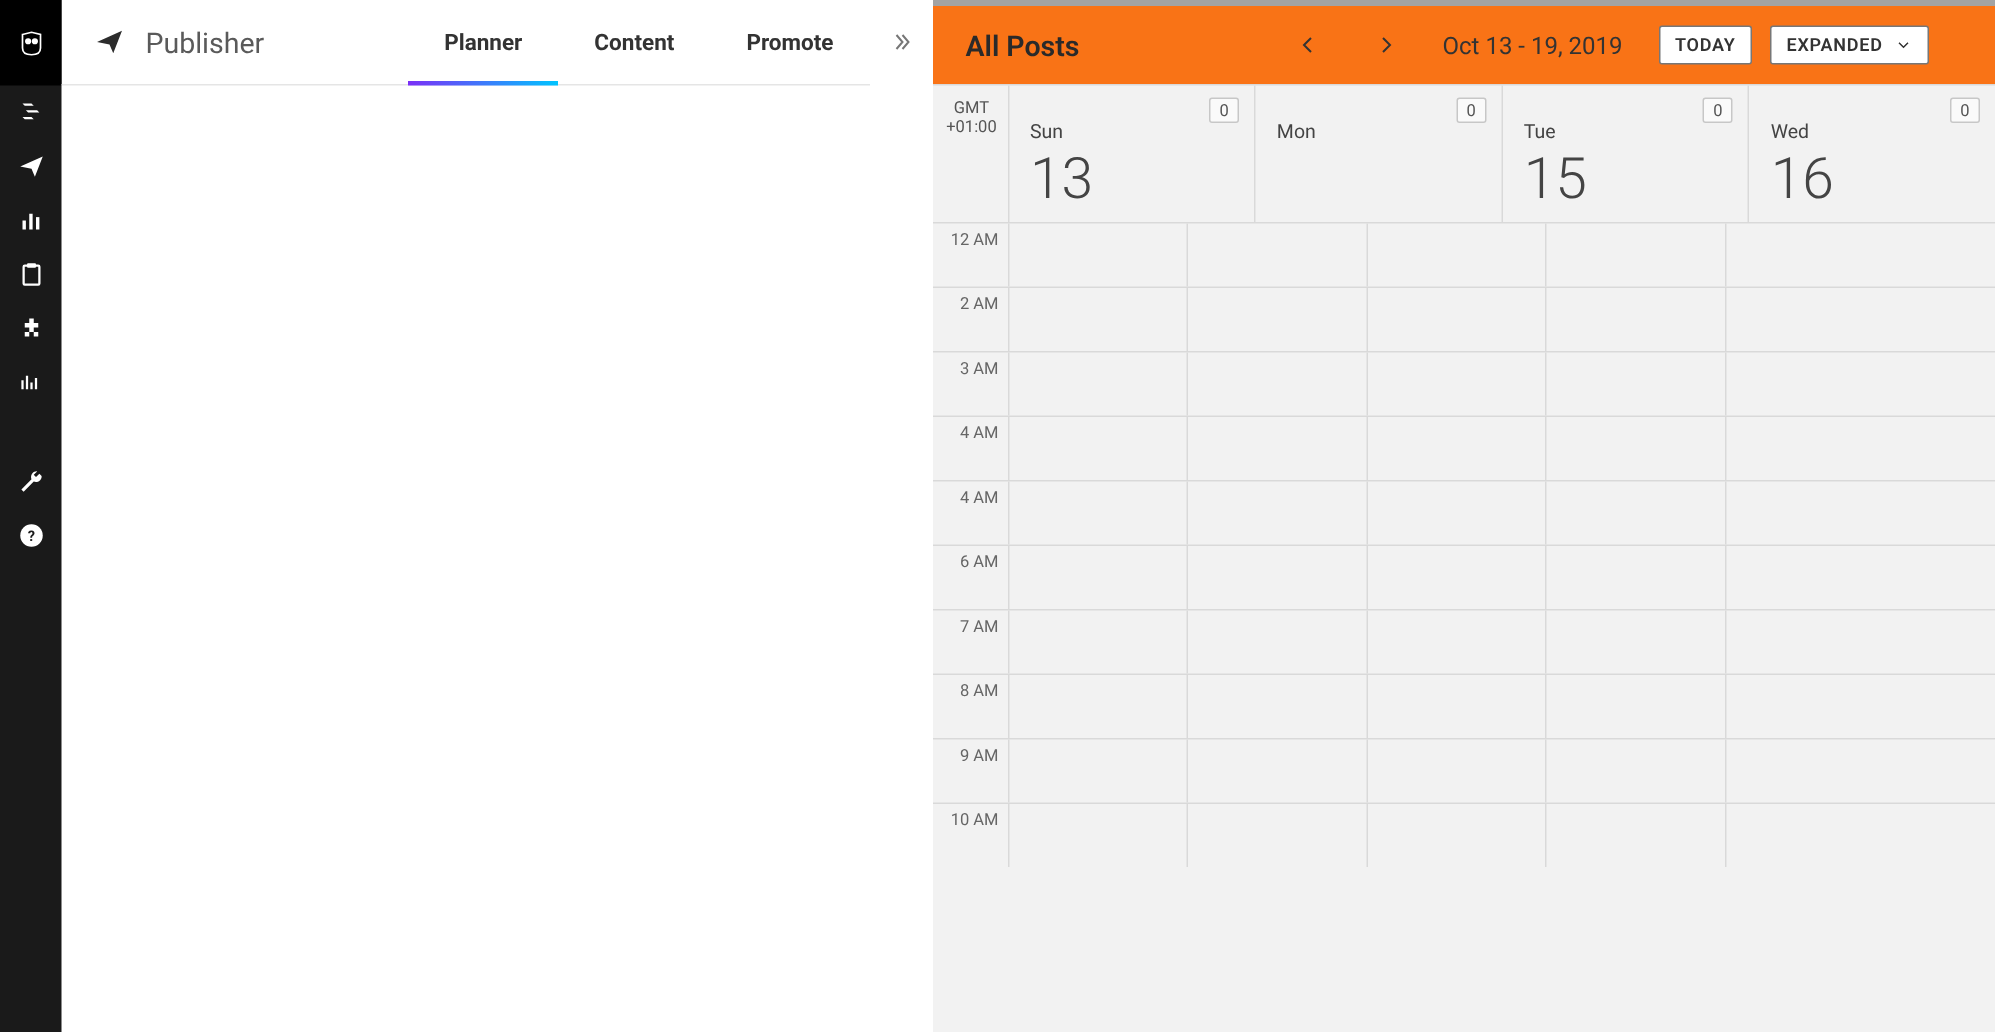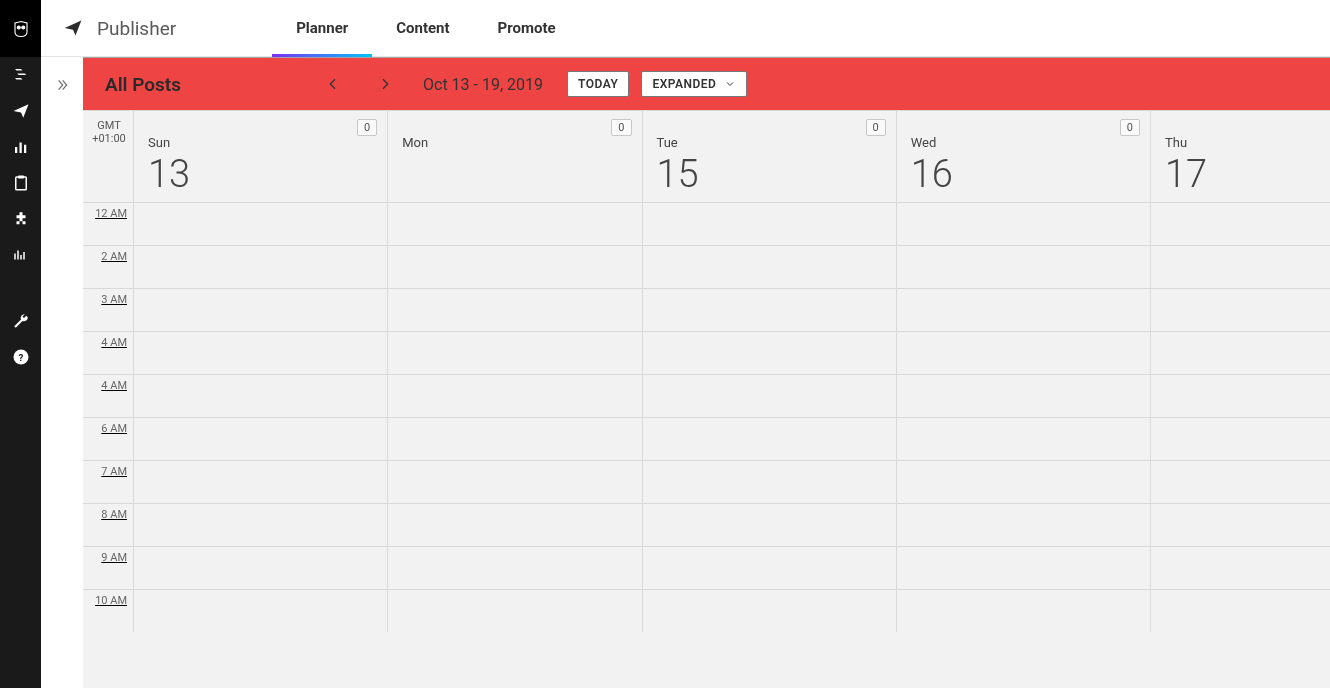--- a/index.html
+++ b/index.html
@@ -6,55 +6,55 @@
   html, body { width: 1330px; height: 688px; overflow: hidden; background:#fff; }
   .app { display: flex; width: 100%; height: 100%; }
 
   
   .rail { width: 41px; background:#1a1a1a; display:flex; flex-direction:column; align-items:center; padding-top:0; }
   .rail .logo { width:41px; height:57px; display:flex; align-items:center; justify-content:center; background:#000; }
   .rail .rail-item { width:41px; height:36px; display:flex; align-items:center; justify-content:center; color:#fff; }
   .rail svg { width:18px; height:18px; }
   .rail .gap { height:30px; }
 
-  .main { flex:1; display:flex; flex-direction:column; }
+  .main { flex:1; display:flex; flex-direction:row; }
 
   
   .header { height:57px; border-bottom:1px solid #e5e5e5; display:flex; align-items:center; padding-left:22px; }
   .header .paper-plane { color:#2c2c2c; margin-right:14px; display:flex; }
   .header .brand { font-size:19px; color:#5a5a5a; font-weight:400; }
   .tabs { display:flex; margin-left:96px; height:100%; align-items:stretch; }
   .tab { position:relative; display:flex; align-items:center; padding:0 24px; font-size:15px; font-weight:700; color:#333; cursor:pointer; }
   .tab .underline { position:absolute; left:0; right:0; bottom:-1px; height:3px; background:linear-gradient(90deg,#7b2ff7,#00c4ff); display:none; }
   .tab.active .underline { display:block; }
 
   .body { flex:1; display:flex; }
   .expand-strip { width:42px; display:flex; align-items:flex-start; justify-content:center; padding-top:20px; background:#fff; }
   .expand-strip svg { width:16px; height:16px; color:#777; }
 
-  .workspace { flex:1; background:#ef4444; display:flex; flex-direction:column; border-top:1px solid #a3a3a3;justify-content:space-between; }
+  .workspace { flex:1; background:#f97316; display:flex; flex-direction:column; border-top:4px solid #a3a3a3;justify-content:space-between; }
 
   .toolbar { height:52px; display:flex; align-items:center; padding:0 22px; }
   .toolbar .title { font-size:19px; font-weight:600; color:#2a2a2a; }
   .toolbar .nav { display:flex; align-items:center; margin-left:140px; gap:28px; }
   .toolbar .chev { width:24px; height:24px; display:flex; align-items:center; justify-content:center; color:#333; cursor:pointer; }
   .toolbar .range { margin-left:26px; font-size:16px; color:#333; }
   .toolbar .btn { margin-left:24px; border:1px solid #777; background:#fff; font-size:12px; font-weight:600; letter-spacing:.5px; color:#333; padding:5px 10px; border-radius:2px; cursor:pointer; display:flex; align-items:center; gap:8px; }
   .toolbar .btn .chev-dn { width:12px; height:12px; }
 
   
   .cal-header { display:flex; background:#f2f2f2; border-top:1px solid #d9d9d9; }
   .tz { width:50px; padding:8px 4px 0 6px; font-size:11px; color:#555; text-align:center; line-height:1.2; }
   .daycol { flex:1; min-width:0; border-left:1px solid #d9d9d9; padding:8px 10px 6px 14px; position:relative; }
   .daycol .dow { font-size:13px; color:#444;margin-top:16px; }
   .daycol .num { font-size:38px; color:#444; font-weight:300; margin-top:2px; }
   .daycol .count { position:absolute; top:8px; right:10px; border:1px solid #c7c7c7; background:#fafafa; color:#555; font-size:11px; padding:1px 6px; border-radius:2px; }
 
   .grid { flex:1; overflow:hidden; background:#f2f2f2; }
-  .row { display:flex; height:43px; border-top:1px solid #d9d9d9;text-decoration:underline; }
+  .row { display:flex; height:43px; border-top:1px solid #d9d9d9; }
   .row .time { width:50px; font-size:11px; color:#666; text-align:right; padding:4px 6px 0 0; }
   .row .cell { flex:1; border-left:1px solid #d9d9d9; }
 
 </style>
 </head>
 <body>
 
 <div class="app">
 
   <div class="rail">
@@ -195,24 +195,20 @@
           <div class="daycol">
             <div class="dow">Tue</div>
             <div class="num">15</div>
             <div class="count">0</div>
           </div>
           <div class="daycol">
             <div class="dow">Wed</div>
             <div class="num">16</div>
             <div class="count">0</div>
           </div>
-          <div class="daycol" style="flex:0 0 180px">
-            <div class="dow">Thu</div>
-            <div class="num">17</div>
-          </div>
         </div>
 
         <div class="grid">
           <div class="row">
             <div class="time">12 AM</div>
             <div class="cell"></div>
             <div class="cell"></div>
             <div class="cell"></div>
             <div class="cell"></div>
             <div class="cell" style="flex:0 0 180px"></div>

